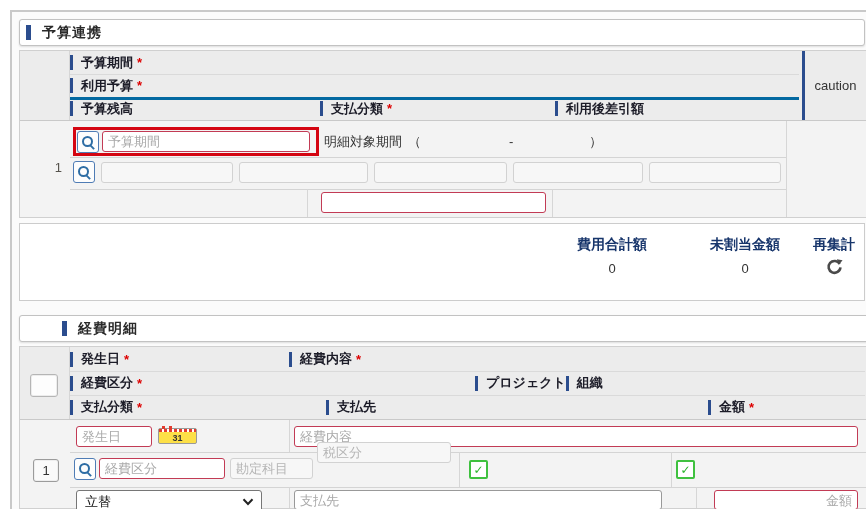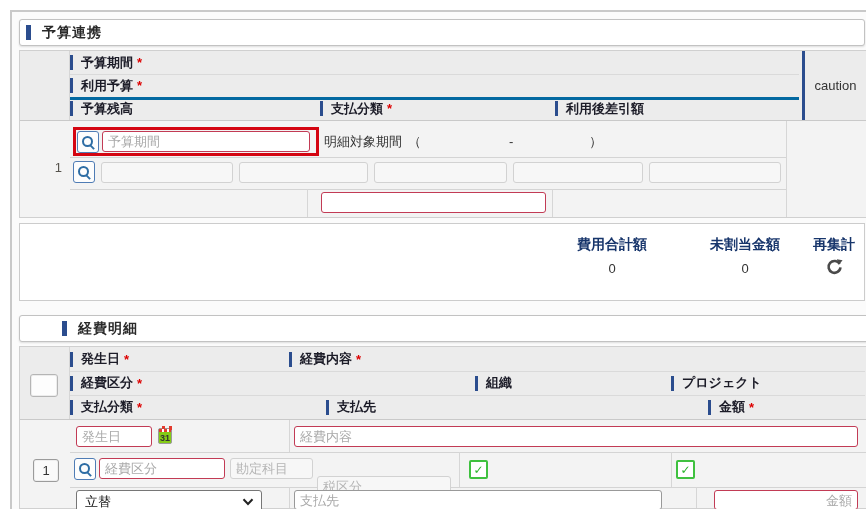--- a/index.html
+++ b/index.html
@@ -37,21 +37,21 @@
   .search-btn{position:relative;width:22px;height:22px;background:#fdfdfd;
     border:1px solid #4f7cb5;border-radius:3px;flex:0 0 auto;cursor:pointer;box-sizing:border-box;}
   .search-btn .lens{position:absolute;left:4px;top:4px;width:7px;height:7px;
     border:2px solid #2e6da4;border-radius:50%;}
   .search-btn .handle{position:absolute;left:13px;top:12px;width:2px;height:6px;
     background:#2e6da4;transform:rotate(-45deg);}
   
   .hl-red{position:absolute;display:flex;align-items:center;gap:3px;
     border:3px solid #d40511;background:transparent;padding:0 1px;box-sizing:border-box;}
   
-  .cal{position:relative;width:14px;height:16px;background:#84cc16;border:1px solid #9a9a9a;
+  .cal{position:relative;width:39px;height:16px;background:#fde047;border:1px solid #9a9a9a;
     border-radius:2px;box-sizing:border-box;}
   .cal .rings{position:absolute;top:-3px;left:3px;width:3px;height:4px;background:#e23b2e;
     box-shadow:7px 0 0 #e23b2e;}
   .cal .strip{position:absolute;top:0;left:0;right:0;height:3px;
     background:repeating-linear-gradient(90deg,#e23b2e 0 3px,#fff 3px 5px);}
   .cal .day{position:absolute;left:0;right:0;top:4px;text-align:center;
     font-size:9px;font-weight:bold;color:#333;line-height:10px;}
   
   .chk{width:15px;height:15px;background:#fff;border:2px solid #3fc13f;border-radius:2px;
     display:flex;align-items:center;justify-content:center;color:#28b428;font-weight:bold;
@@ -201,27 +201,27 @@
         <span class="hlabel">経費内容</span>
         <span class="req">*</span>
       </div>
     </div>
     <div class="hrow" style="top:24px;height:24px;right:1px;border-bottom:1px solid #dadada;">
       <div class="hcell" style="width:405px;">
         <span class="hbar"></span>
         <span class="hlabel">経費区分</span>
         <span class="req">*</span>
       </div>
+      <div class="hcell">
+        <span class="hbar"></span>
+        <span class="hlabel">プロジェクト</span>
+      </div>
       <div class="hcell" style="width:196px;">
         <span class="hbar"></span>
         <span class="hlabel">組織</span>
-      </div>
-      <div class="hcell">
-        <span class="hbar"></span>
-        <span class="hlabel">プロジェクト</span>
       </div>
     </div>
     <div class="hrow" style="top:48px;height:24px;right:1px;">
       <div class="hcell" style="width:256px;">
         <span class="hbar"></span>
         <span class="hlabel">支払分類</span>
         <span class="req">*</span>
       </div>
       <div class="hcell" style="width:382px;">
         <span class="hbar"></span>
@@ -258,21 +258,21 @@
       <span class="day">31</span>
     </div>
     <input class="inp-err" style="position: absolute; left: 274px; top: 79px; width: 564px;" placeholder="経費内容">
 
     <button class="search-btn" style="position:absolute;left:54px;top:111px;">
       <span class="lens"></span>
       <span class="handle"></span>
     </button>
     <input class="inp-err" style="position: absolute; left: 79px; top: 111px; width: 126px;" placeholder="経費区分">
     <input class="inp-dis" style="position: absolute; left: 210px; top: 111px; width: 83px;" disabled="" placeholder="勘定科目">
-    <input class="inp-dis" style="position: absolute; left: 297px; top: 129px; width: 134px;" disabled="" placeholder="税区分">
+    <input class="inp-dis" style="position: absolute; left: 297px; top: 95px; width: 134px;" disabled="" placeholder="税区分">
     <div class="chk" style="position:absolute;left:449px;top:113px;">
       <span>✓</span>
     </div>
     <div class="chk" style="position:absolute;left:656px;top:113px;">
       <span>✓</span>
     </div>
 
     <div class="select" style="left:56px;top:143px;width:186px;height:23px;">
       <span class="sel-text">立替</span>
       <svg class="chev" width="12" height="8" viewBox="0 0 12 8">

